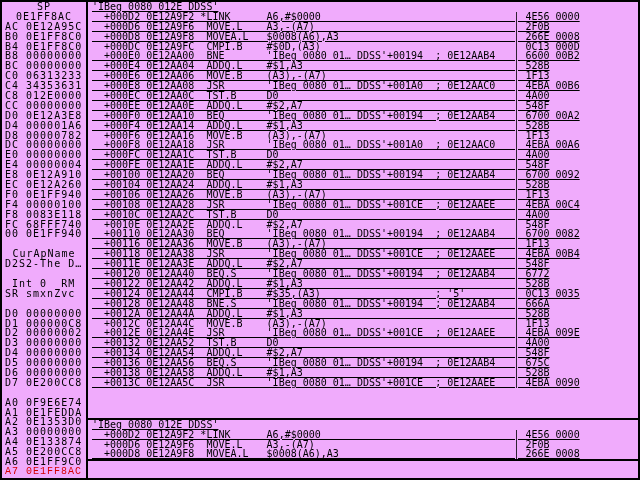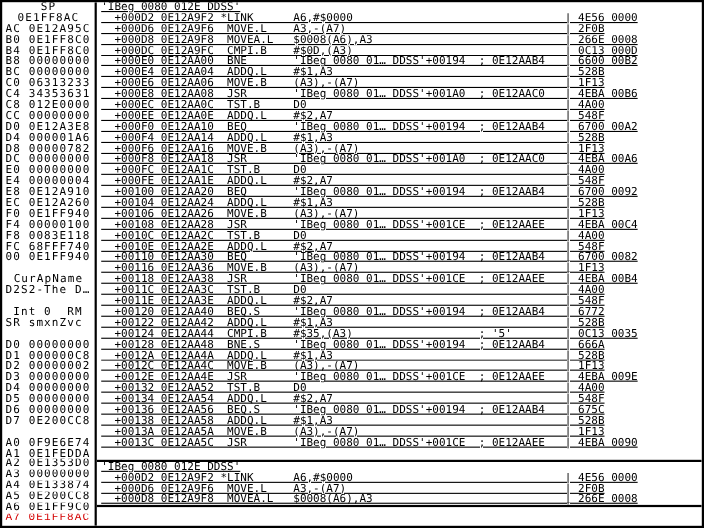--- a/index.html
+++ b/index.html
@@ -1,18 +1,18 @@
 <!DOCTYPE html>
 <html><head>
 <meta charset="utf-8">
 <style>
   html,body{margin:0;padding:0;background:#888;}
   .screen{
     position:relative;width:640px;height:480px;box-sizing:border-box;
-    background:#ffffff;border:2px solid #000;display:flex;overflow:hidden;
+    background:#f0abfc;border:2px solid #000;display:flex;overflow:hidden;
     font-family:"DejaVu Sans Mono",monospace;font-size:10px;color:#000;
   }
   .register-pane{
     width:86px;flex:0 0 86px;border-right:2px solid #000;box-sizing:border-box;
     padding-left:3px;letter-spacing:1px;overflow:hidden;
   }
   .lrow{height:9.9px;line-height:9.9px;white-space:pre;overflow:hidden;}
   .lrow.c{text-align:center;padding-right:3px;}
   .lrow.hl{color:#d40000;font-family:Liberation Mono, monospace;}
   .right-pane{flex:1 1 auto;display:flex;flex-direction:column;overflow:hidden;text-decoration:underline;}
@@ -98,34 +98,32 @@
           <div class="drow">  +000FE 0E12AA1E  ADDQ.L    #$2,A7                                   | 548F</div>
           <div class="drow">  +00100 0E12AA20  BEQ       'IBeg 0080 01… DDSS'+00194  ; 0E12AAB4   | 6700 0092</div>
           <div class="drow">  +00104 0E12AA24  ADDQ.L    #$1,A3                                   | 528B</div>
           <div class="drow">  +00106 0E12AA26  MOVE.B    (A3),-(A7)                               | 1F13</div>
           <div class="drow">  +00108 0E12AA28  JSR       'IBeg 0080 01… DDSS'+001CE  ; 0E12AAEE   | 4EBA 00C4</div>
           <div class="drow">  +0010C 0E12AA2C  TST.B     D0                                       | 4A00</div>
           <div class="drow">  +0010E 0E12AA2E  ADDQ.L    #$2,A7                                   | 548F</div>
           <div class="drow">  +00110 0E12AA30  BEQ       'IBeg 0080 01… DDSS'+00194  ; 0E12AAB4   | 6700 0082</div>
           <div class="drow">  +00116 0E12AA36  MOVE.B    (A3),-(A7)                               | 1F13</div>
           <div class="drow">  +00118 0E12AA38  JSR       'IBeg 0080 01… DDSS'+001CE  ; 0E12AAEE   | 4EBA 00B4</div>
-          <div class="drow">  +0011C 0E12AA3C  TST.B     D0                                       | 4A00</div>
           <div class="drow">  +0011E 0E12AA3E  ADDQ.L    #$2,A7                                   | 548F</div>
           <div class="drow">  +00120 0E12AA40  BEQ.S     'IBeg 0080 01… DDSS'+00194  ; 0E12AAB4   | 6772</div>
           <div class="drow">  +00122 0E12AA42  ADDQ.L    #$1,A3                                   | 528B</div>
           <div class="drow">  +00124 0E12AA44  CMPI.B    #$35,(A3)                   ; '5'        | 0C13 0035</div>
           <div class="drow">  +00128 0E12AA48  BNE.S     'IBeg 0080 01… DDSS'+00194  ; 0E12AAB4   | 666A</div>
           <div class="drow">  +0012A 0E12AA4A  ADDQ.L    #$1,A3                                   | 528B</div>
           <div class="drow">  +0012C 0E12AA4C  MOVE.B    (A3),-(A7)                               | 1F13</div>
           <div class="drow">  +0012E 0E12AA4E  JSR       'IBeg 0080 01… DDSS'+001CE  ; 0E12AAEE   | 4EBA 009E</div>
           <div class="drow">  +00132 0E12AA52  TST.B     D0                                       | 4A00</div>
           <div class="drow">  +00134 0E12AA54  ADDQ.L    #$2,A7                                   | 548F</div>
           <div class="drow">  +00136 0E12AA56  BEQ.S     'IBeg 0080 01… DDSS'+00194  ; 0E12AAB4   | 675C</div>
           <div class="drow">  +00138 0E12AA58  ADDQ.L    #$1,A3                                   | 528B</div>
-          <div class="drow">  +0013A 0E12AA5A  MOVE.B    (A3),-(A7)                               | 1F13</div>
           <div class="drow">  +0013C 0E12AA5C  JSR       'IBeg 0080 01… DDSS'+001CE  ; 0E12AAEE   | 4EBA 0090</div>
         </div>
     </div>
     <div class="pc-window">
       <div class="drow hdr">'IBeg 0080 012E DDSS'</div>
       <div id="pc-rows">
           <div class="drow">  +000D2 0E12A9F2 *LINK      A6,#$0000                                | 4E56 0000</div>
           <div class="drow">  +000D6 0E12A9F6  MOVE.L    A3,-(A7)                                 | 2F0B</div>
           <div class="drow">  +000D8 0E12A9F8  MOVEA.L   $0008(A6),A3                             | 266E 0008</div>
         </div>

